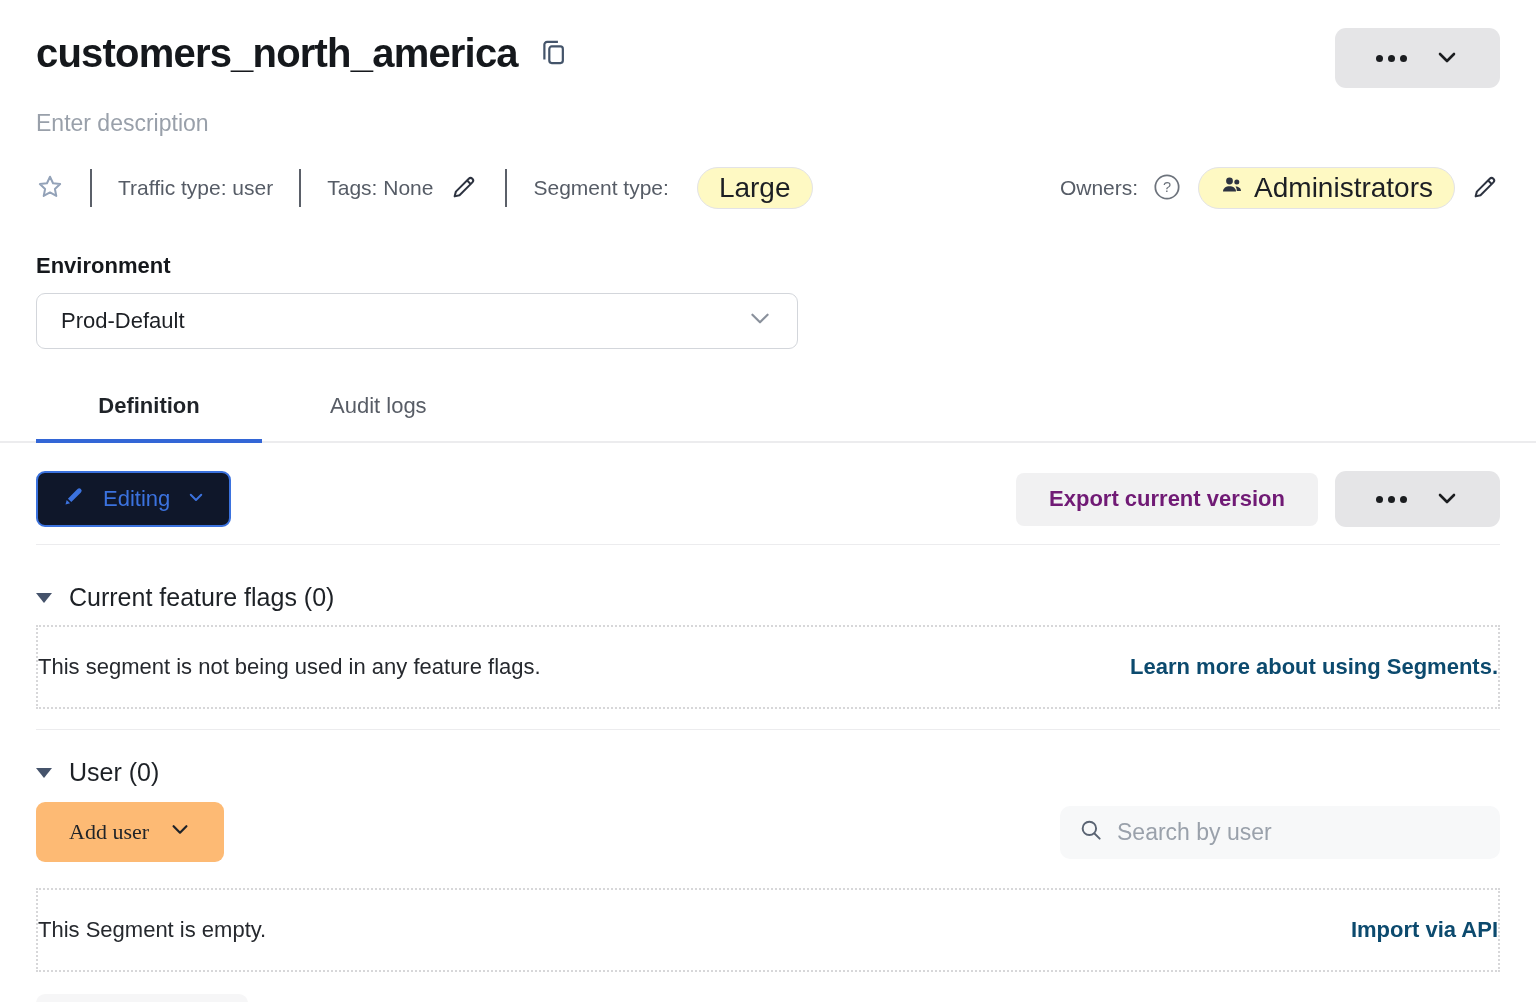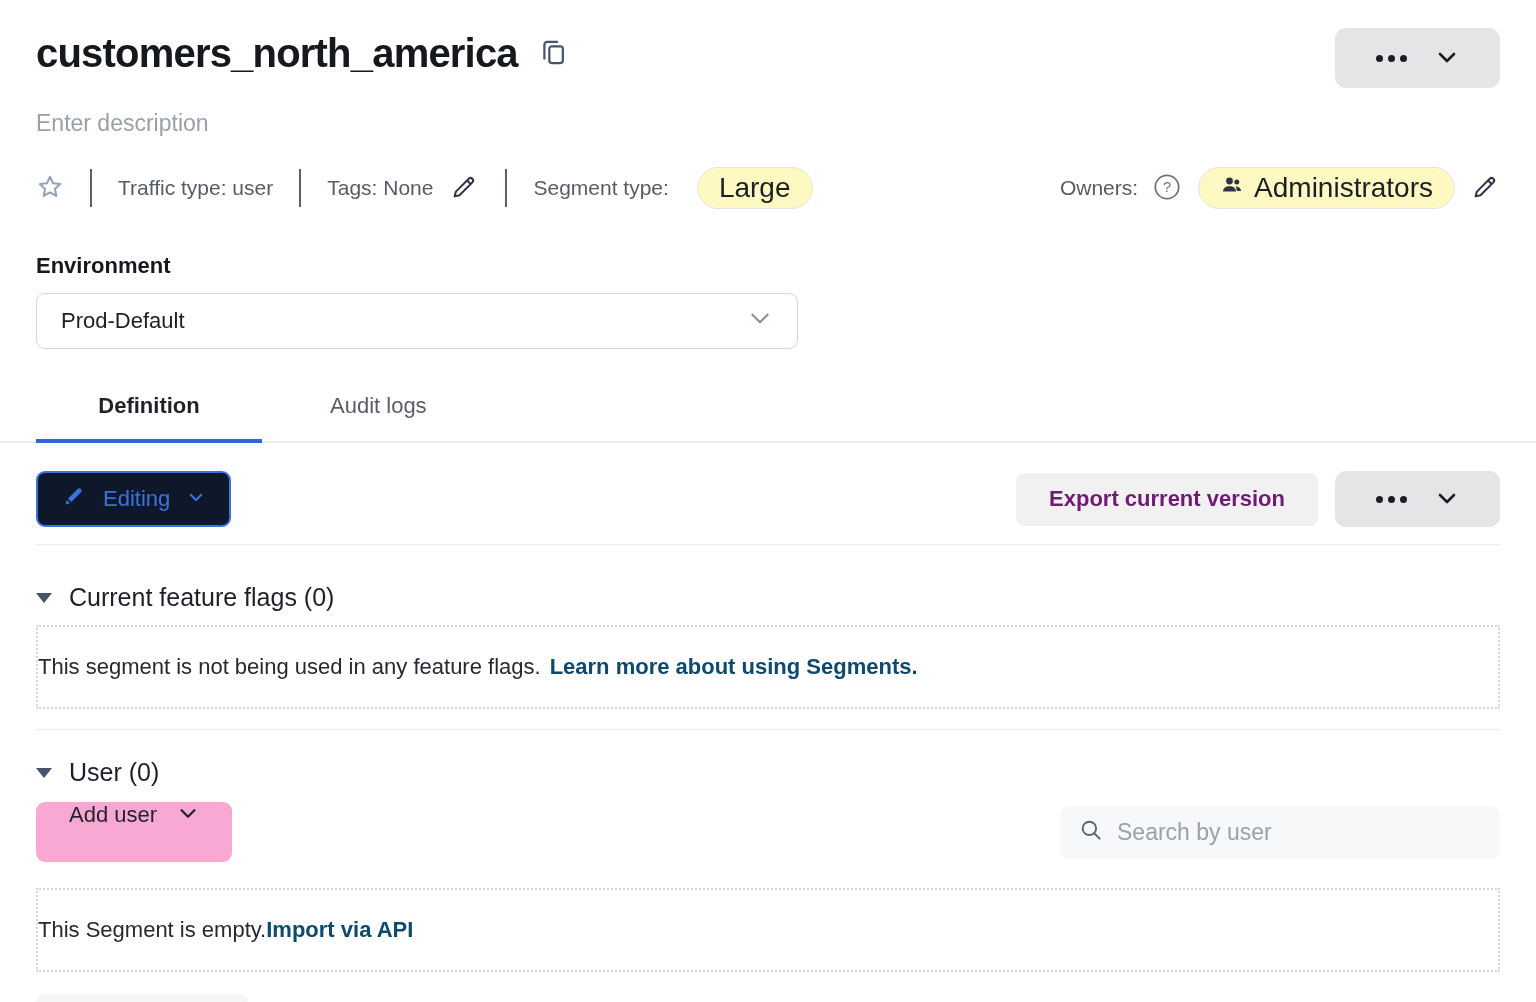--- a/index.html
+++ b/index.html
@@ -77,32 +77,32 @@
   .divider-2 { margin-top: 20px; }
 
   
   .section-header { display: flex; align-items: center; gap: 17px; font-size: 25px; color: #1d2126; cursor: pointer; width: fit-content; }
   .section-header-1 { margin-top: 38px; }
   .section-header-2 { margin-top: 28px; }
   .tri-down { width: 0; height: 0; border-left: 8px solid transparent; border-right: 8px solid transparent; border-top: 10px solid #45536b; }
 
   .dotted-box {
     margin-top: 13px; border: 2px dotted #d7d7d9; height: 84px;
-    display: flex; align-items: center; justify-content: flex-start;
+    display: flex; align-items: center; justify-content: space-between;
     font-size: 22px; color: #26292e; text-align: center;
   }
   .blue-link { color: #0c4a6e; font-weight: 700; text-decoration: none; cursor: pointer; }
   .blue-link.spaced { margin-left: 9px; }
 
   
   .user-controls { margin-top: 15px; display: flex; align-items: center; }
   .add-user-btn {
-    height: 60px; padding: 0 33px; background: #f9a8d4; border: none; border-radius: 9px;
-    font-size: 22px; color: #1f2328; display: flex; align-items: flex-start; gap: 20px; cursor: pointer;
-    font-family: Liberation Sans, sans-serif;
+    height: 60px; padding: 0 33px; background: #fdba74; border: none; border-radius: 9px;
+    font-size: 22px; color: #1f2328; display: flex; align-items: center; gap: 20px; cursor: pointer;
+    font-family: Liberation Serif, serif;
   }
   .search-box {
     margin-left: auto; width: 440px; height: 53px; background: #f7f8f9; border-radius: 10px;
     display: flex; align-items: center; padding: 0 18px; gap: 13px;
   }
   .search-box input {
     flex: 1; border: none; background: transparent; outline: none; font-size: 23px; color: #1c1f24;
     font-family: inherit;
   }
   .search-box input::placeholder { color: #9aa1ab; }

